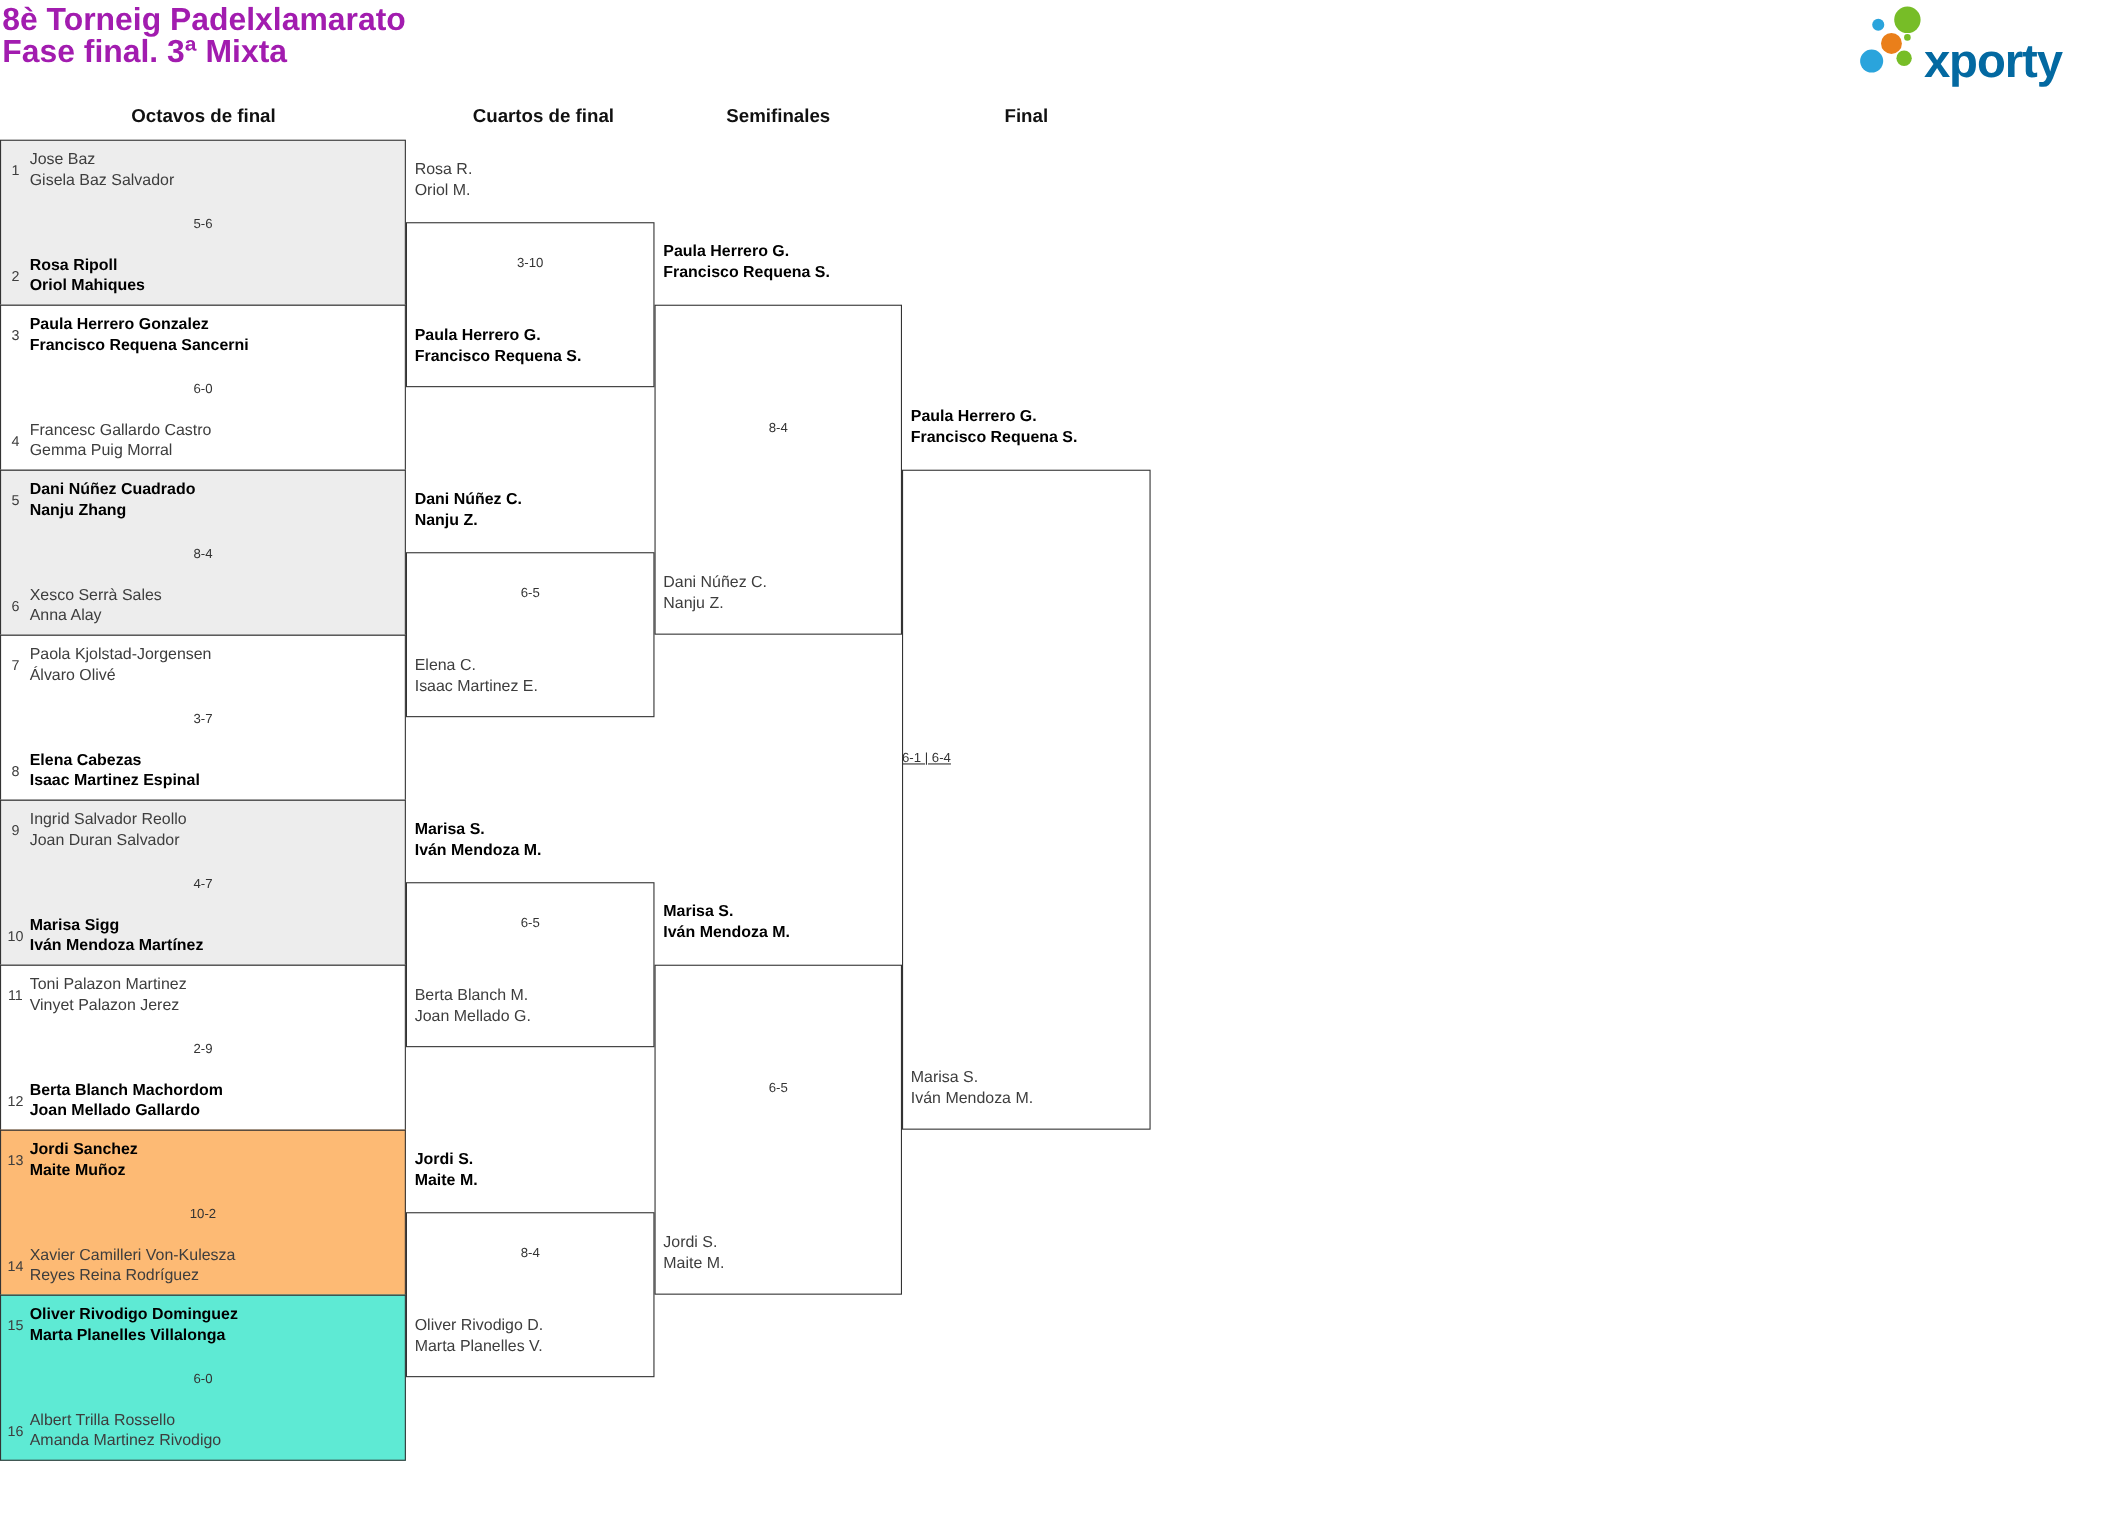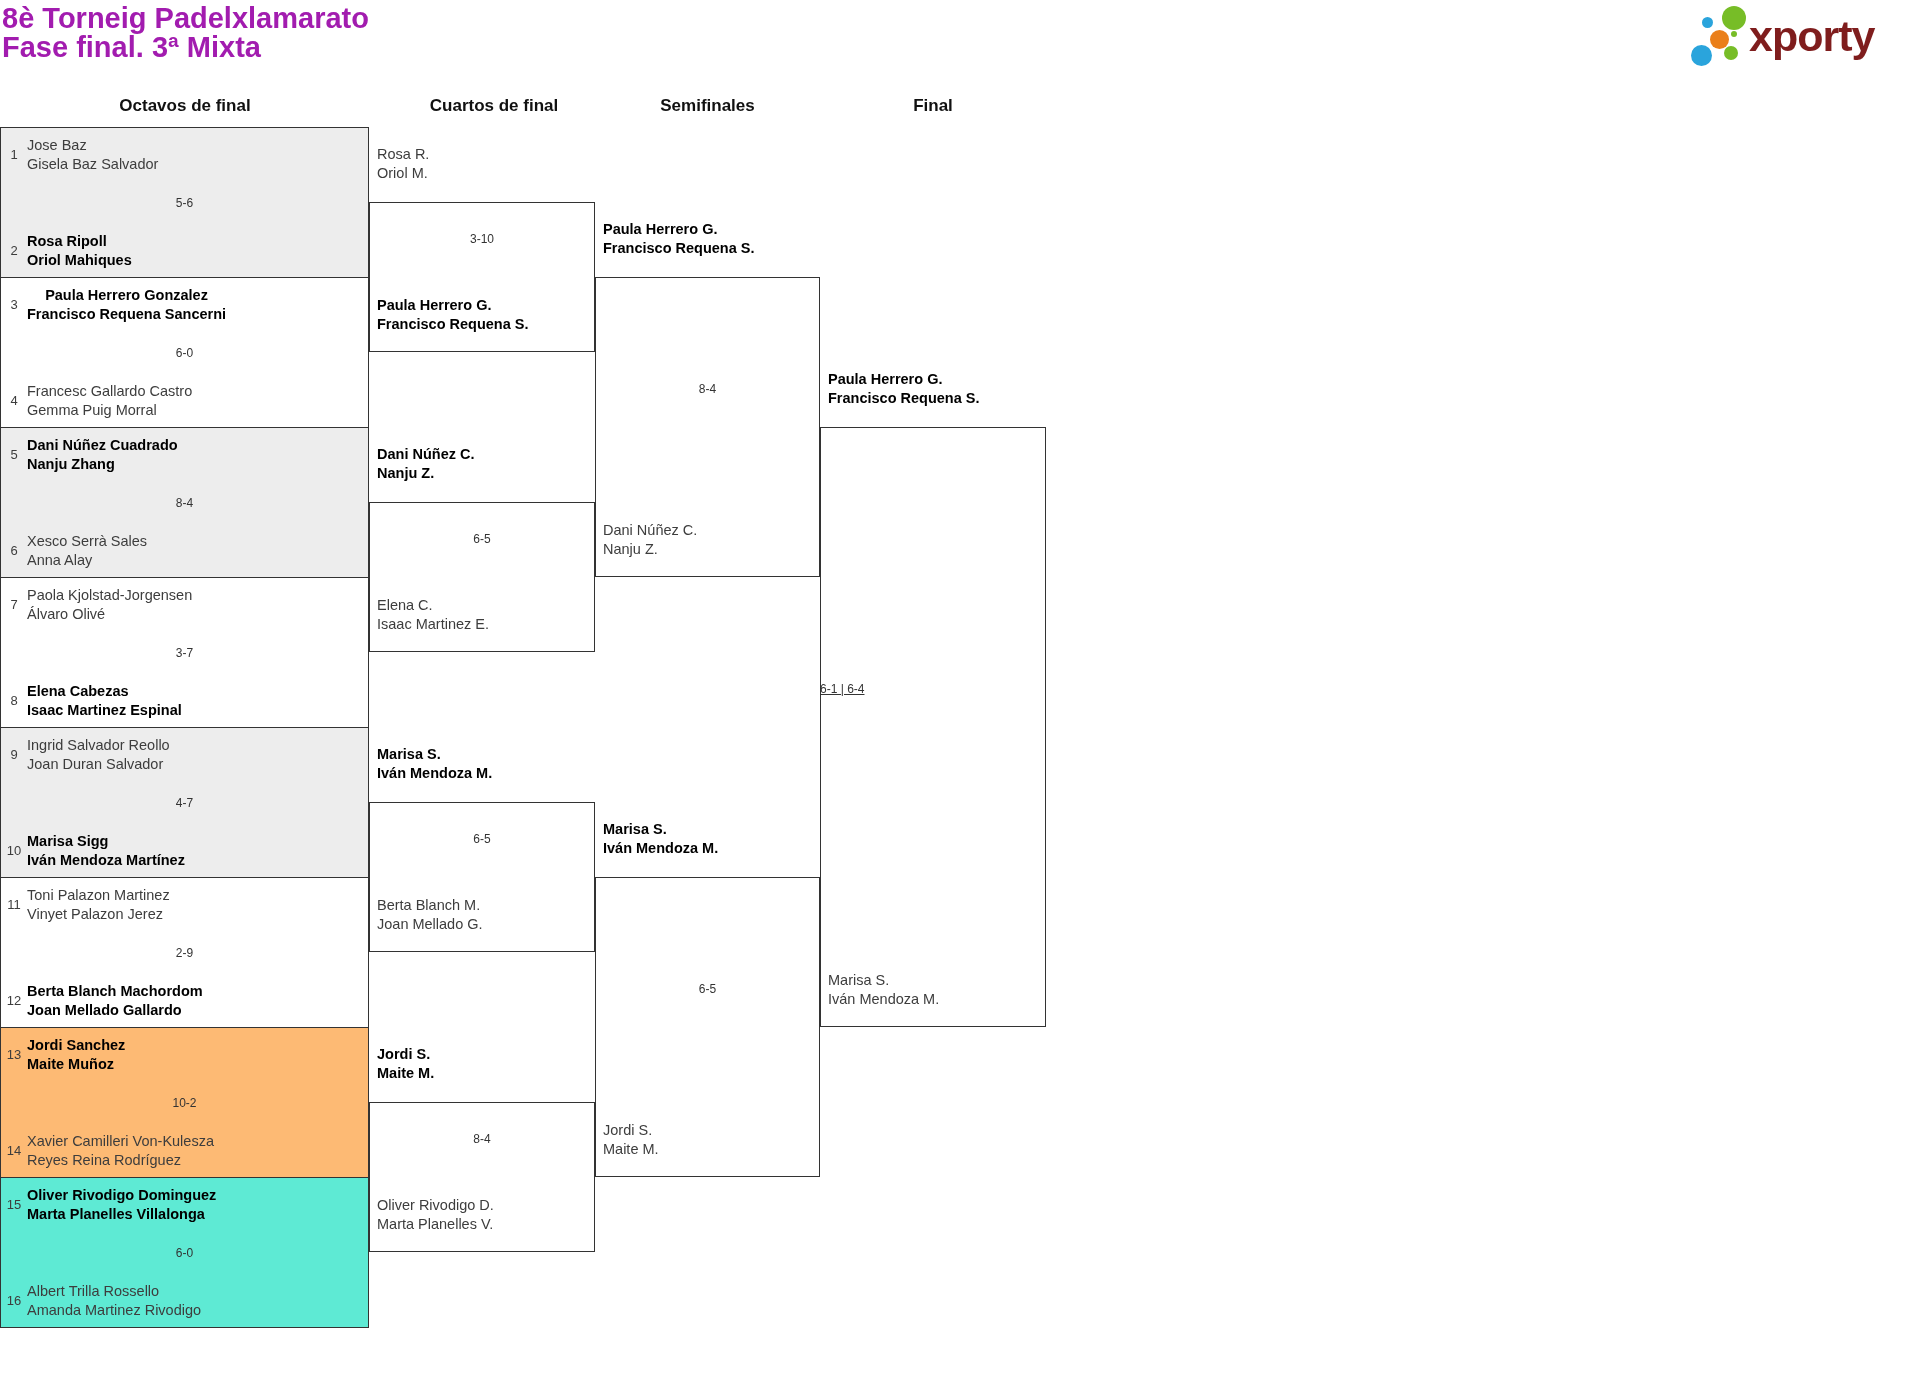--- a/index.html
+++ b/index.html
@@ -48,21 +48,21 @@
     <div>Fase final. 3ª Mixta</div>
   </div>
 
   <div class="logo">
     <span class="logo-dot" id="dot1" style="background: rgb(42, 164, 220);"></span>
     <span class="logo-dot" id="dot2" style="background: rgb(119, 189, 39);"></span>
     <span class="logo-dot" id="dot3" style="background: rgb(119, 189, 39);"></span>
     <span class="logo-dot" id="dot4" style="background: rgb(234, 127, 26);"></span>
     <span class="logo-dot" id="dot5" style="background: rgb(42, 164, 220);"></span>
     <span class="logo-dot" id="dot6" style="background: rgb(119, 189, 39);"></span>
-    <span class="logo-text" style="color: #7f1d1d;">xporty</span>
+    <span class="logo-text" style="color: #0369a1; margin-top: 20px;">xporty</span>
   </div>
 
   <div class="round-header" id="rh0">Octavos de final</div>
   <div class="round-header" id="rh1">Cuartos de final</div>
   <div class="round-header" id="rh2">Semifinales</div>
   <div class="round-header" id="rh3">Final</div>
 
   <div id="bracket">
       <div class="match-box" style="left: 0px; top: 127px; width: 369px; height: 151px; background: rgb(237, 237, 237); border-color: rgb(51, 51, 51);">
         <div class="seed" style="position: absolute; left: 4px; top: 19px; width: 18px; text-align: center;">1</div>
@@ -72,21 +72,21 @@
         </div>
         <div class="score" style="position: absolute; left: 0px; width: 100%; top: 66px; text-align: center;">5-6</div>
         <div class="team bold" style="position: absolute; left: 26px; bottom: 7px;">
           <div>Rosa Ripoll</div>
           <div>Oriol Mahiques</div>
         </div>
         <div class="seed" style="position: absolute; left: 4px; bottom: 19px; width: 18px; text-align: center;">2</div>
       </div>
       <div class="match-box" style="left: 0px; top: 277px; width: 369px; height: 151px; background: rgb(255, 255, 255); border-color: rgb(51, 51, 51);">
         <div class="seed" style="position: absolute; left: 4px; top: 19px; width: 18px; text-align: center;">3</div>
-        <div class="team bold" style="position: absolute; left: 26px; top: 8px; text-align: center;">
+        <div class="team bold" style="position: absolute; left: 26px; top: 8px;">
           <div>Paula Herrero Gonzalez</div>
           <div>Francisco Requena Sancerni</div>
         </div>
         <div class="score" style="position: absolute; left: 0px; width: 100%; top: 66px; text-align: center;">6-0</div>
         <div class="team" style="position: absolute; left: 26px; bottom: 7px;">
           <div>Francesc Gallardo Castro</div>
           <div>Gemma Puig Morral</div>
         </div>
         <div class="seed" style="position: absolute; left: 4px; bottom: 19px; width: 18px; text-align: center;">4</div>
       </div>

